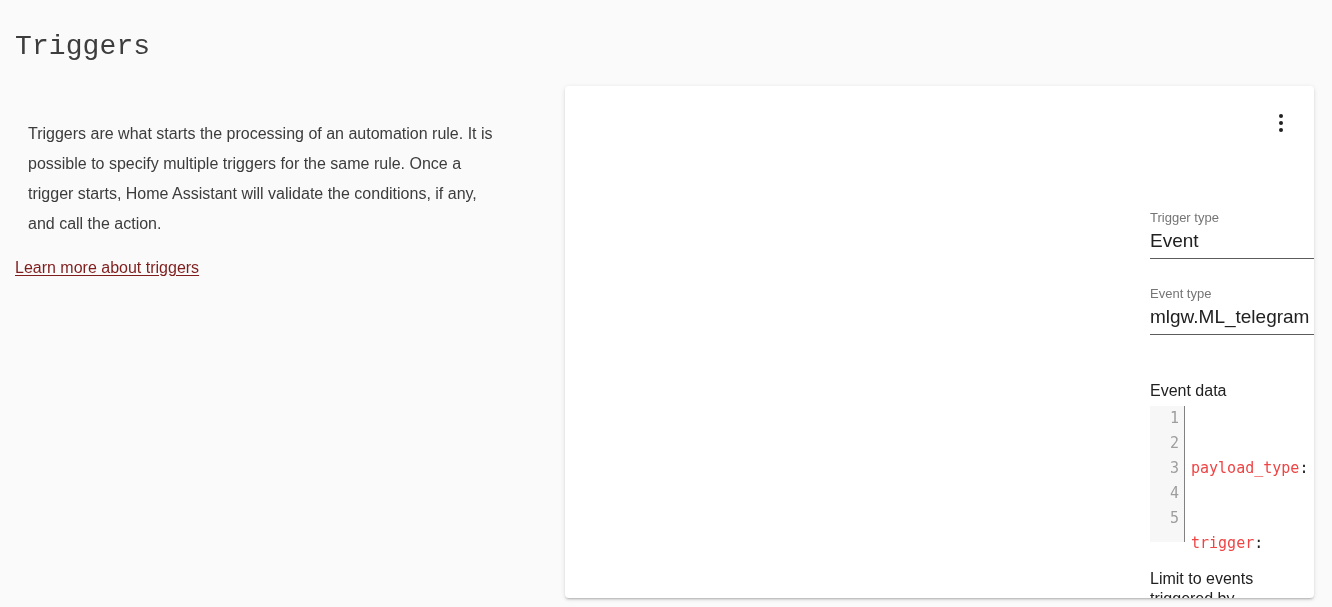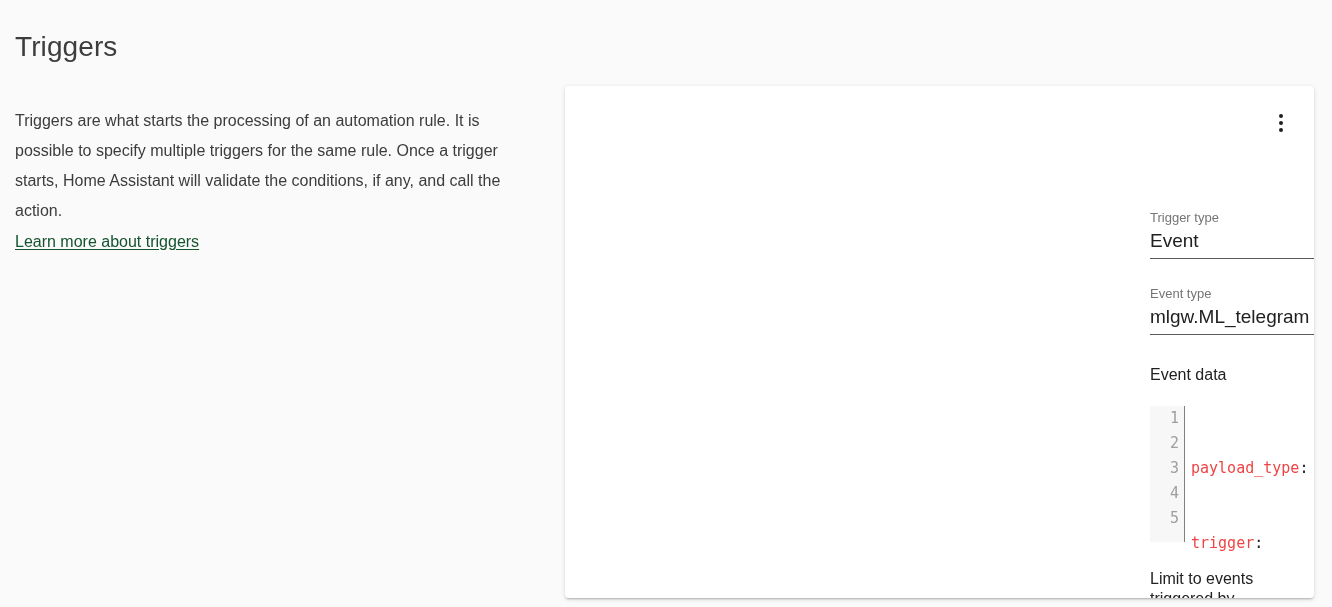--- a/index.html
+++ b/index.html
@@ -27,42 +27,43 @@
   .page-title {
     position: absolute;
     left: 15px;
     top: 11px;
     font-size: 28px;
     line-height: 34px;
     color: #3d3d3d;
     font-weight: 400;
     letter-spacing: 0.1px;
     white-space: nowrap;
+    font-family: Liberation Mono, monospace;
   }
 
   
   .intro {
     position: absolute;
     left: 15px;
     top: 106px;
     width: 505px;
   }
   .intro-text {
     font-size: 16px;
     line-height: 30px;
     color: #3c3c3c;
-    margin: 0;
+    margin: 13px;
     font-weight: 400;
   }
   .intro-link {
     display: inline-block;
     margin-top: 1px;
     font-size: 16px;
     line-height: 30px;
-    color: #14532d;
+    color: #7f1d1d;
     text-decoration: underline;
     text-underline-offset: 2px;
     cursor: pointer;
   }
 
   
   .card {
     position: absolute;
     left: 565px;
     top: 86px;
@@ -139,21 +140,21 @@
   #field-trigger-type { left: 585px; top: 123px; width: 250px; }
   #field-event-type   { left: 585px; top: 199px; width: 709px; }
 
   #field-trigger-type .field-value-row { width: 250px; }
   #field-event-type   .field-value-row { width: 709px; }
 
   
   .section-label {
     position: absolute;
     left: 585px;
-    top: 279px;
+    top: 295px;
     font-size: 16px;
     line-height: 20px;
     color: #212121;
   }
 
   .code-editor {
     position: absolute;
     left: 585px;
     top: 320px;
     width: 709px;

